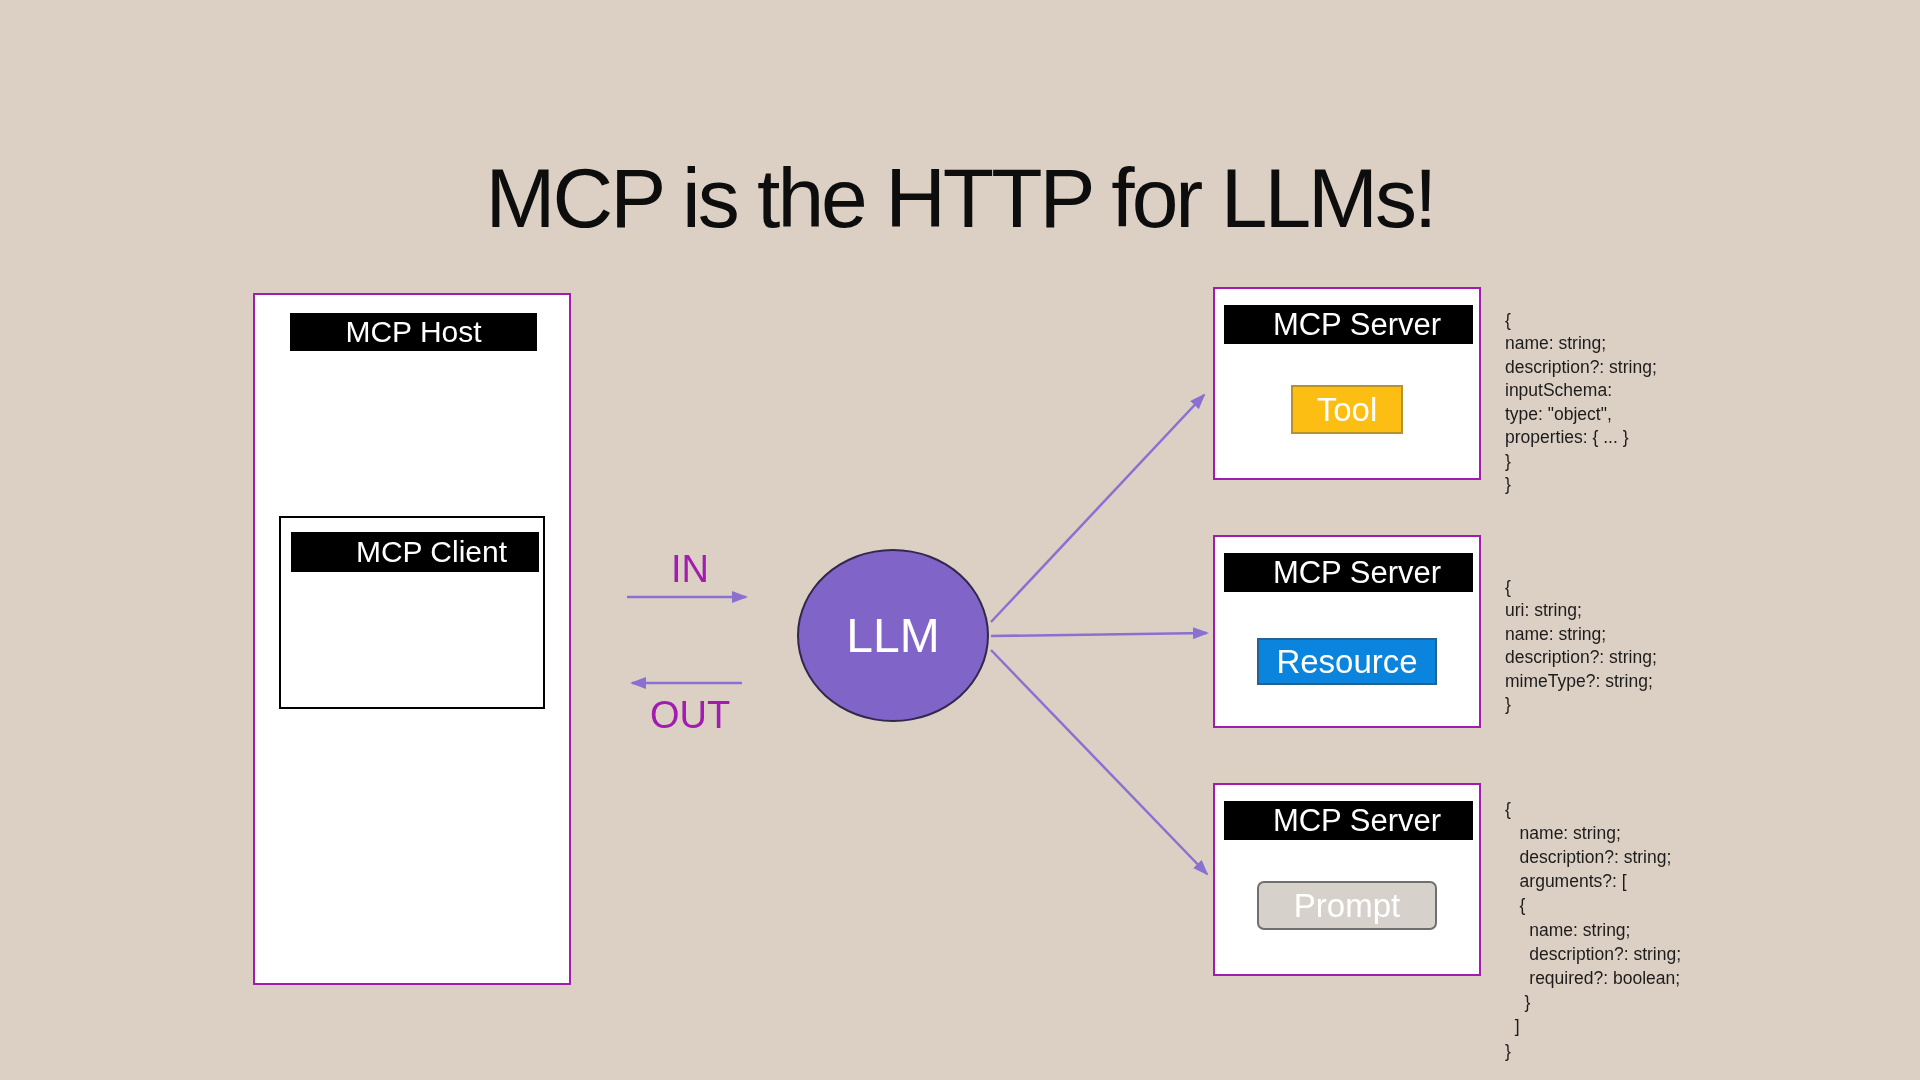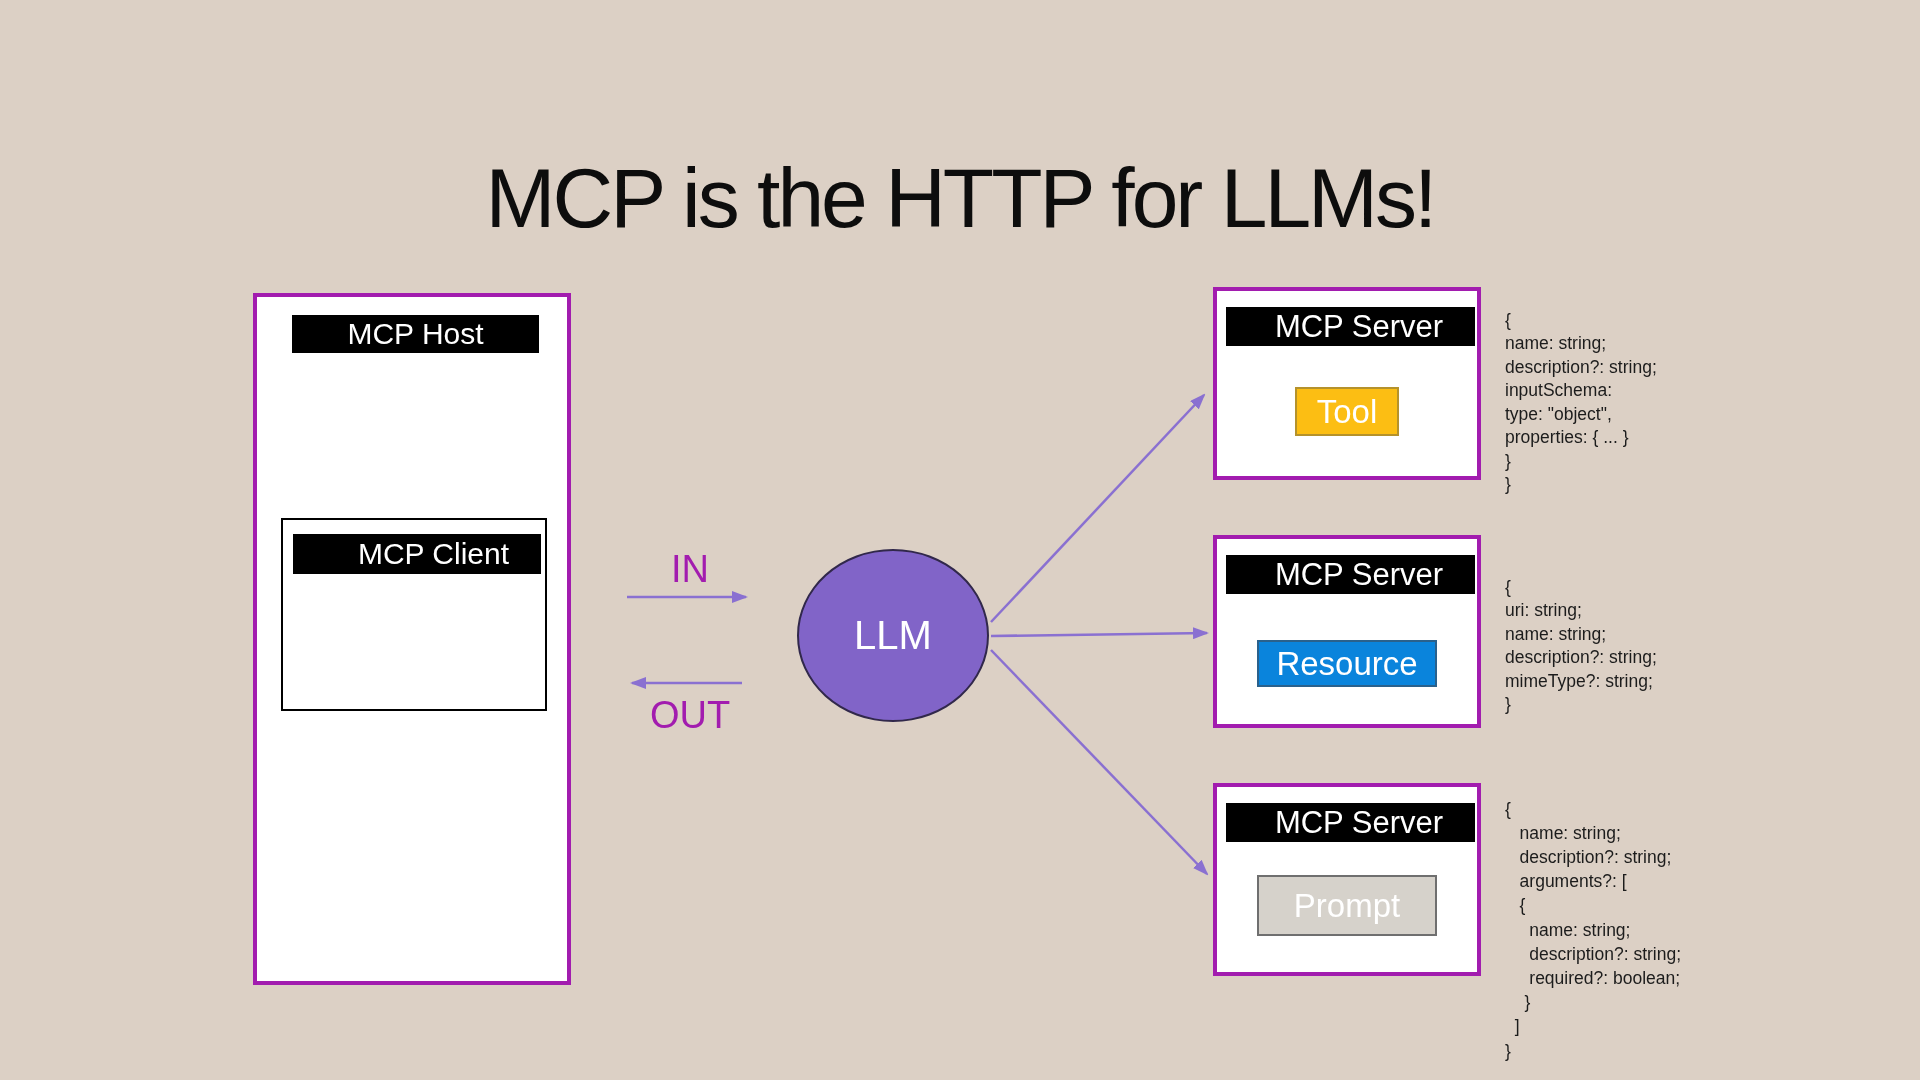--- a/index.html
+++ b/index.html
@@ -7,21 +7,21 @@
     position:relative; width:1920px; height:1080px; overflow:hidden;
     font-family:"Liberation Sans", sans-serif;
     background:#DCD0C5;
   }
   .slide-title {
     position:absolute; top:96px; left:0; width:1920px;
     text-align:center; font-size:84px; font-weight:400; letter-spacing:-3px;
     color:#0d0d0d; line-height:1.1;
   }
   .panel {
-    position:absolute; background:#ffffff; border:4px solid #a21caf;
+    position:absolute; background:#ffffff; border:2px solid #a21caf;
     box-sizing:border-box;
   }
   .bar {
     position:absolute; background:#000; color:#fff;
     display:flex; align-items:center; justify-content:center;
     font-size:30px; box-sizing:border-box;
   }
   .host-panel   { left:253px; top:293px; width:318px; height:692px; }
   .host-bar     { left:35px;  top:18px;  width:247px; height:38px; }
   .client-panel { position:absolute; left:24px; top:221px; width:266px; height:193px;
@@ -31,35 +31,35 @@
   .io-label {
     position:absolute; font-size:38px; color:#a21caf; width:140px; text-align:center;
   }
   .in-label  { left:620px; top:548px; }
   .out-label { left:620px; top:694px; }
 
   .llm-circle {
     position:absolute; left:797px; top:549px; width:192px; height:173px;
     border-radius:50%; border:2.5px solid #31284B; box-sizing:border-box;
     display:flex; align-items:center; justify-content:center;
-    color:#ffffff; font-size:40px;
+    color:#ffffff; font-size:48px;
   }
 
   .server-panel { left:1213px; width:268px; height:193px; }
   .sp1 { top:287px; } .sp2 { top:535px; } .sp3 { top:783px; }
   .server-bar { left:9px; top:16px; width:249px; height:39px; font-size:31px;padding-left:17px; }
   .capability {
     position:absolute; left:50%; transform:translateX(-50%);
     border:2.5px solid; box-sizing:border-box;
     display:flex; align-items:center; justify-content:center;
     color:#ffffff; font-size:33px;
   }
-  .cap-tool     { top:96px;  width:104px; height:49px; }
+  .cap-tool     { top:96px;  width:112px; height:49px; }
   .cap-resource { top:101px; width:180px; height:47px; }
-  .cap-prompt   { top:88px;  width:180px; height:61px; }
+  .cap-prompt   { top:96px;  width:180px; height:49px;border-radius:7px; }
 
   .code {
     position:absolute; left:1505px; white-space:pre;
     font-family:"Liberation Sans", sans-serif;
     font-size:17.5px; line-height:23.5px; color:#1c1c1c;
   }
   .code1 { top:291px; }
   .code2 { top:558px; }
   .code3 { top:779px; line-height:24.2px; }
 

